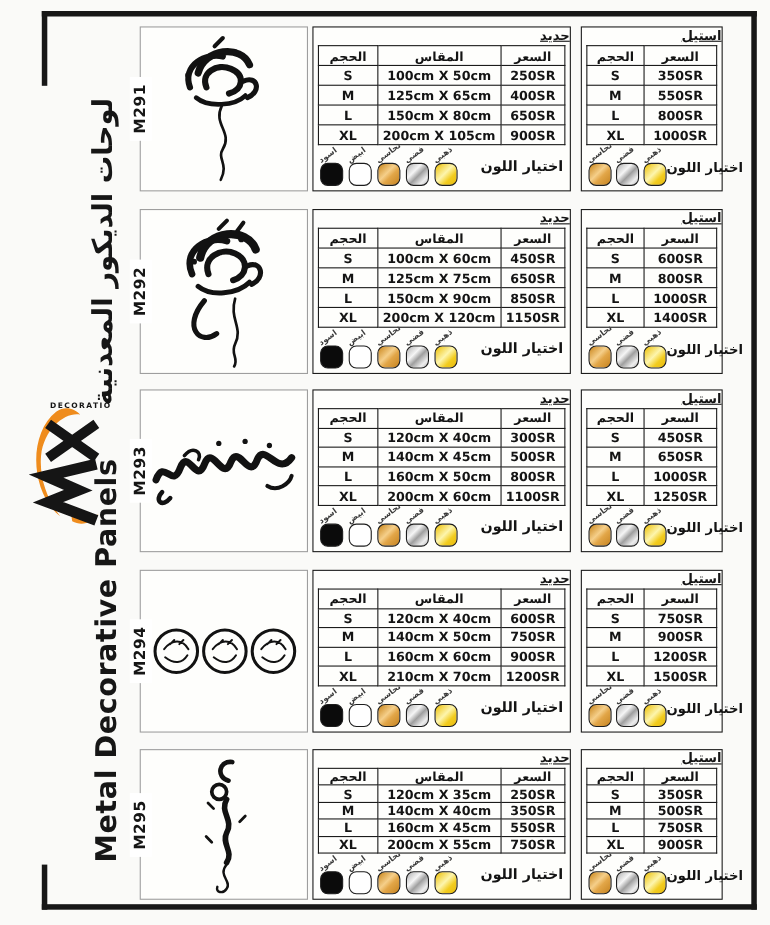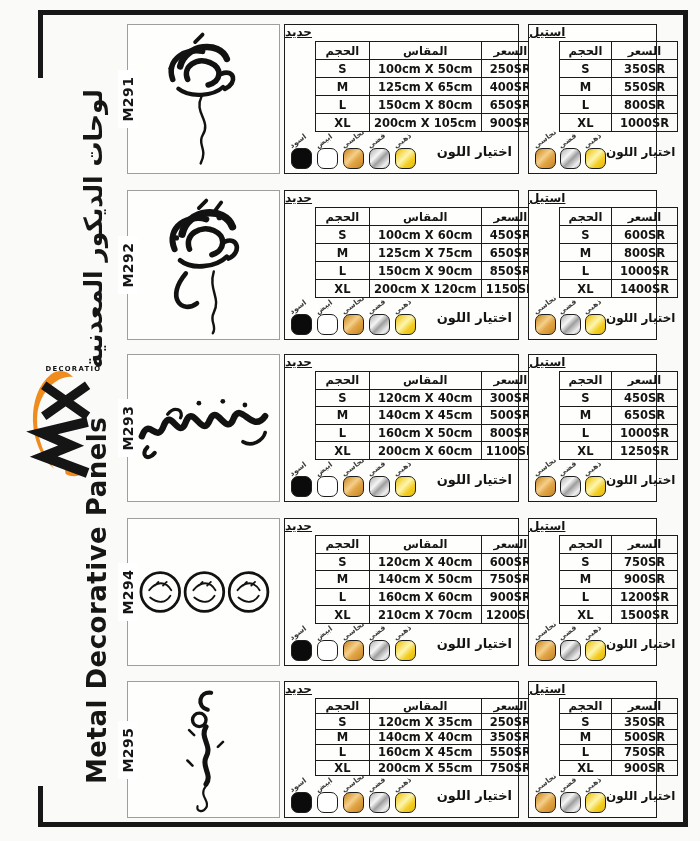--- a/index.html
+++ b/index.html
@@ -32,24 +32,24 @@
   .steel-panel{left:528px;width:129px;border:1.4px solid #1c1c1c;display:flex;flex-direction:column;}
 
   .model-chip{
     position:absolute;left:-29px;top:50%;margin-top:-10px;width:58px;height:20px;
     transform:rotate(-90deg);background:#fff;text-align:center;line-height:20px;
     font-weight:bold;font-size:14px;color:#161616;letter-spacing:.5px;
   }
   .art-slot{position:absolute;inset:4px;display:flex;align-items:center;justify-content:center;}
   .art-slot svg{width:100%;height:100%;}
 
-  .caption{height:16px;line-height:15px;text-align:left;font-size:12px;font-weight:bold;color:#141414;}
+  .caption{height:16px;line-height:15px;text-align:right;font-size:12px;font-weight:bold;color:#141414;}
   .caption span{text-decoration:underline;}
   .tbl{flex:1;padding:0 4px 2px;}
-  table{width:100%;height:100%;border-collapse:collapse;table-layout:fixed;margin-left:26px;}
+  table{width:100%;height:100%;border-collapse:collapse;table-layout:fixed;}
   th,td{border:1.5px solid #1b1b1b;text-align:center;font-weight:bold;color:#141414;padding:0;}
   th{font-size:11.5px;}
   td{font-size:11.5px;}
   .iron-panel col.c-size{width:24%;} .iron-panel col.c-dim{width:50%;} .iron-panel col.c-price{width:26%;}
   .steel-panel col.c-size{width:44%;} .steel-panel col.c-price{width:56%;}
 
   
   .strip{height:35px;display:flex;align-items:flex-end;justify-content:space-between;padding:0 6px 4px;}
   .sw-group{display:flex;gap:5px;}
   .steel-panel .sw-group{gap:4px;}

